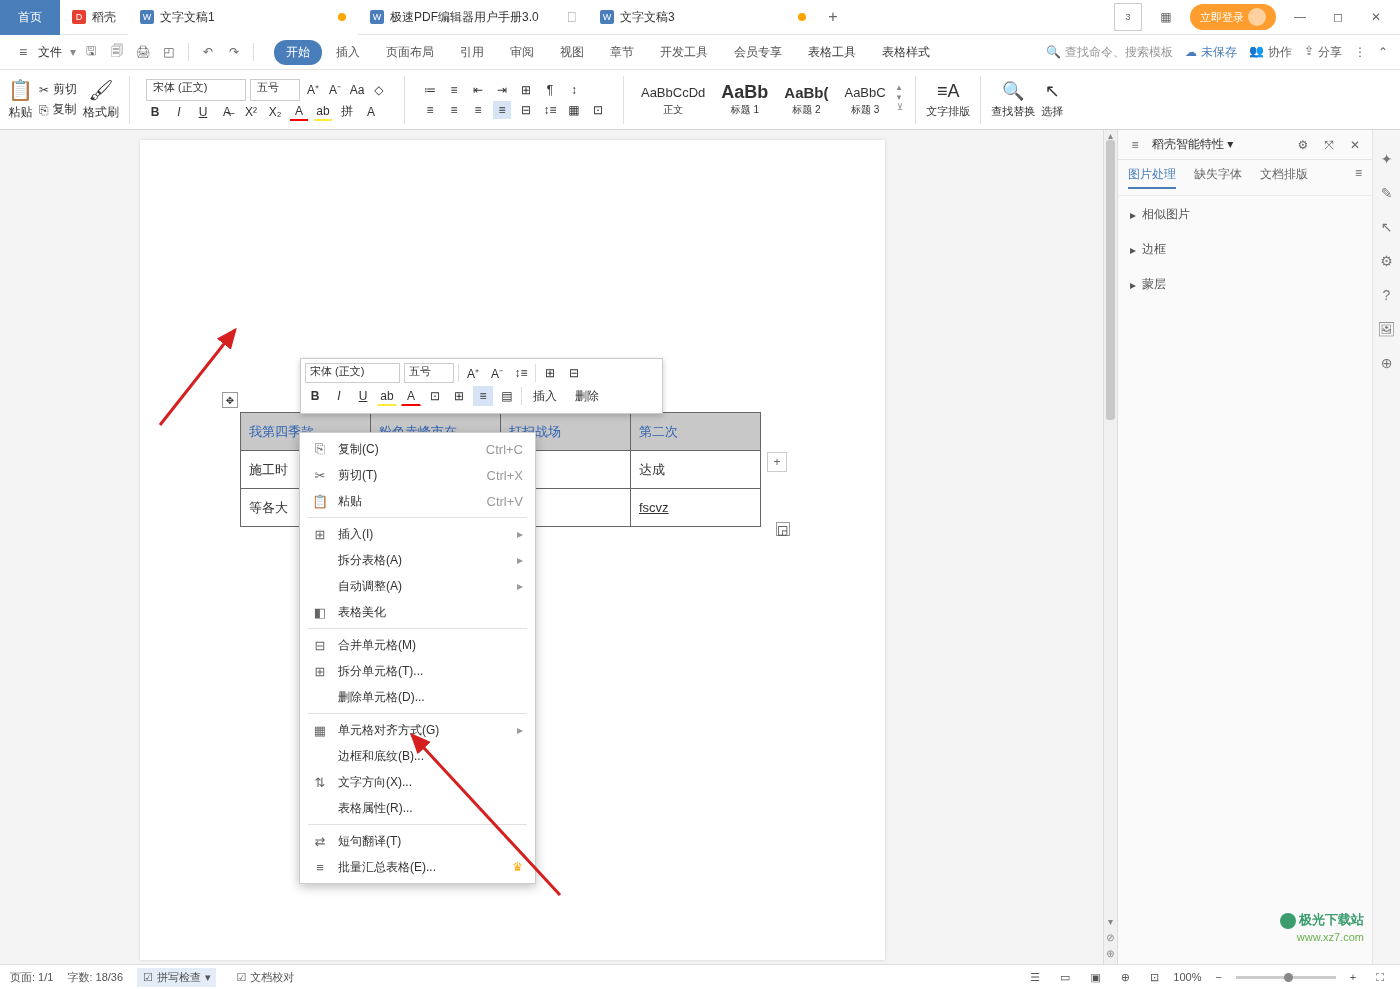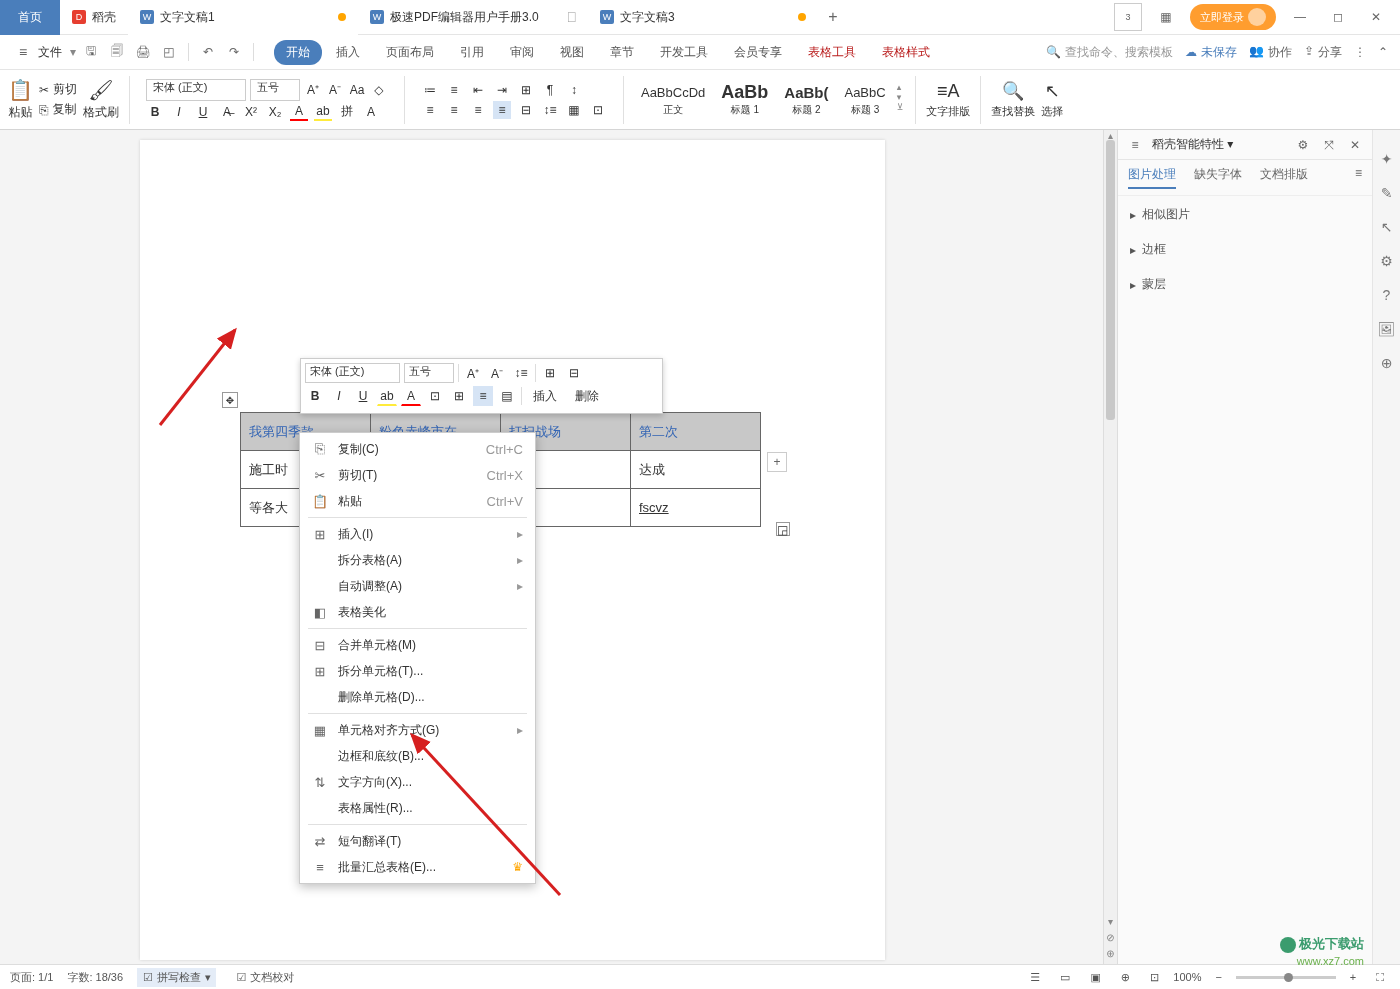--- a/index.html
+++ b/index.html
@@ -17,21 +17,21 @@
 .login-btn .avatar{width:18px;height:18px;background:#fff8;border-radius:50%;}
 .win-btn{width:28px;height:28px;display:flex;align-items:center;justify-content:center;color:#666;}
 .menubar{height:35px;display:flex;align-items:center;padding:0 12px;gap:4px;border-bottom:1px solid #e5e5e5;font-size:12px;}
 .menubar .hamburger{font-size:14px;}
 .menubar .file-label{margin-right:4px;}
 .menubar .qat-btn{width:22px;height:22px;display:flex;align-items:center;justify-content:center;color:#666;}
 .menubar .sep{width:1px;height:18px;background:#ddd;margin:0 4px;}
 .menu-tabs{display:flex;gap:2px;margin-left:12px;}
 .menu-tab{padding:4px 12px;color:#555;cursor:pointer;}
 .menu-tab.active{background:#4a7ebb;color:#fff;border-radius:12px;}
-.menu-tab.blue{color:#b91c1c;}
+.menu-tab.blue{color:#404040;}
 .menubar-right{margin-left:auto;display:flex;align-items:center;gap:12px;color:#666;}
 .search-box{display:flex;align-items:center;gap:4px;color:#999;}
 .unsaved{color:#4a7ebb;display:flex;align-items:center;gap:4px;}
 .ribbon{height:60px;border-bottom:1px solid #d5d5d5;display:flex;align-items:center;padding:0 8px;gap:6px;font-size:12px;}
 .ribbon-group{display:flex;flex-direction:column;align-items:center;gap:2px;padding:0 6px;}
 .ribbon-group.row{flex-direction:column;align-items:flex-start;gap:2px;}
 .rg-sep{width:1px;height:48px;background:#e0e0e0;margin:0 4px;}
 .paste-btn{display:flex;flex-direction:column;align-items:center;gap:2px;}
 .paste-btn .icon{font-size:20px;}
 .small-btns{display:flex;flex-direction:column;gap:2px;}
@@ -89,21 +89,21 @@
 .side-icon{width:18px;height:18px;color:#777;display:flex;align-items:center;justify-content:center;font-size:14px;}
 .vscroll{width:14px;background:#f0f0f0;border-left:1px solid #ddd;position:relative;}
 .vscroll .thumb{position:absolute;left:2px;right:2px;top:10px;height:280px;background:#c8c8c8;border-radius:3px;}
 .vscroll .arrow-btn{position:absolute;left:0;right:0;height:16px;text-align:center;color:#888;font-size:10px;}
 .statusbar{position:absolute;left:0;right:0;bottom:0;height:25px;background:#fff;border-top:1px solid #ddd;display:flex;align-items:center;padding:0 10px;gap:14px;font-size:11px;color:#555;}
 .sb-btn{display:flex;align-items:center;gap:4px;padding:2px 6px;}
 .sb-btn.active{background:#e4ecf7;}
 .sb-right{margin-left:auto;display:flex;align-items:center;gap:8px;}
 .zoom-slider{width:100px;height:3px;background:#ccc;position:relative;}
 .zoom-slider .knob{position:absolute;left:48px;top:-3px;width:9px;height:9px;background:#888;border-radius:50%;}
-.watermark{position:absolute;right:36px;bottom:20px;font-size:13px;text-align:right;line-height:1.4;}
+.watermark{position:absolute;right:36px;bottom:44px;font-size:13px;text-align:right;line-height:1.4;}
 .watermark .l1{color:#3b9c6e;font-weight:bold;display:flex;align-items:center;gap:3px;}
 .watermark .l2{color:#6ab04c;font-size:11px;}
 .doc-icon{width:14px;height:14px;background:#4a7ebb;color:#fff;font-size:9px;display:inline-flex;align-items:center;justify-content:center;border-radius:2px;}
 .daoke-icon{width:14px;height:14px;background:#e63e30;color:#fff;font-size:9px;display:inline-flex;align-items:center;justify-content:center;border-radius:2px;}
 svg.arrow{position:absolute;}
 </style>
 </head>
 <body>
 
 <div class="titlebar">

